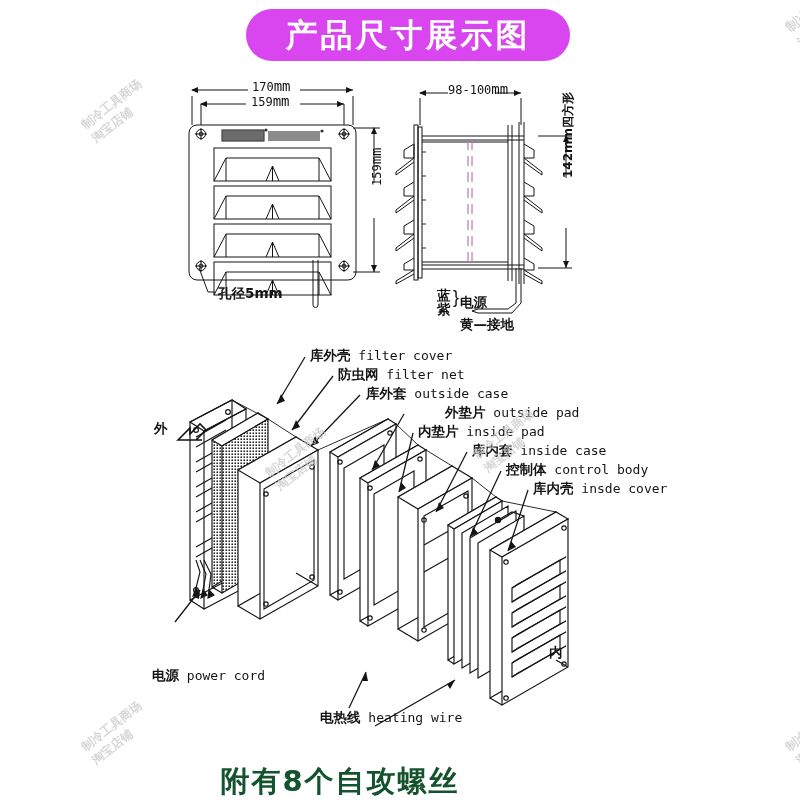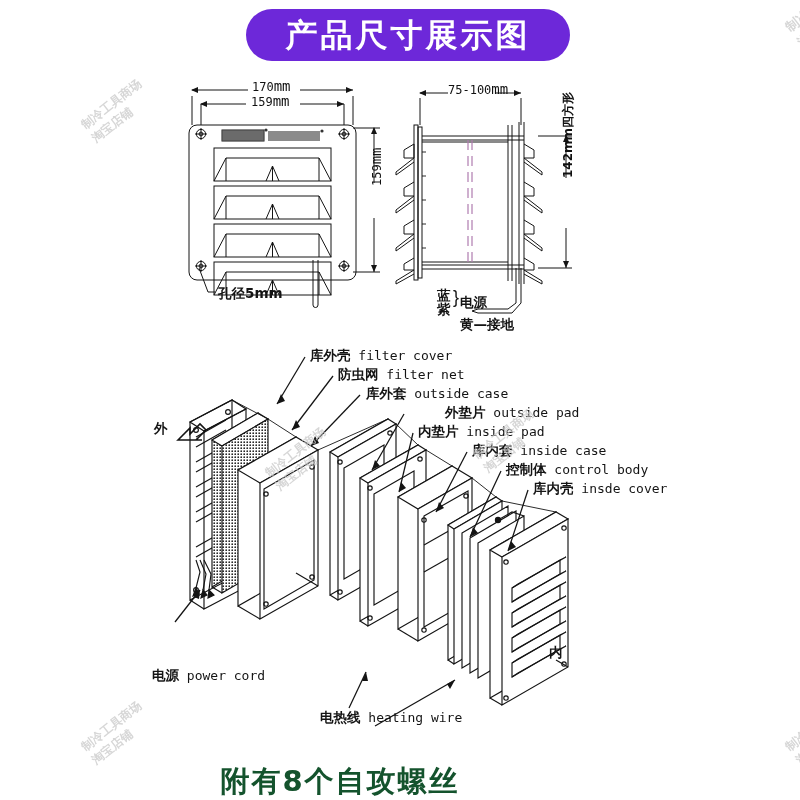--- a/index.html
+++ b/index.html
@@ -11,21 +11,21 @@
     overflow:hidden;
     position:relative;
   }
   #stage{position:relative;width:800px;height:800px;}
 
   
   .title-banner{
     position:absolute;
     left:246px;top:9px;
     width:324px;height:52px;
-    background:#6d28d9;
+    background:#d946ef;
     border-radius:26px;
     display:flex;align-items:center;justify-content:center;
   }
   .title-banner .title-text{
     color:#ffffff;
     font-size:32px;
     font-weight:bold;
     letter-spacing:3px;
     font-family:"DejaVu Sans","Liberation Sans",sans-serif;
     line-height:1;
@@ -451,21 +451,21 @@
     <span>159</span><span class="u">mm</span>
   </div>
   <div class="dim" style="left:368px;top:186px;transform:rotate(-90deg);transform-origin:left top;">
     <span>159</span><span class="u">mm</span>
   </div>
   <div class="lbl" style="left:218px;top:286px;">
     <span class="cn">孔径5mm</span>
   </div>
 
   <div class="dim" style="left:448px;top:81px;">
-    <span>75-100</span><span class="u">mm</span>
+    <span>98-100</span><span class="u">mm</span>
   </div>
   <div class="dim cnb" style="left:560px;top:178px;transform:rotate(-90deg);transform-origin:left top;font-size:12px;">
     <span>142mm四方形</span>
   </div>
 
   <div class="lbl" style="left:437px;top:288px;">
     <span class="cn">蓝</span>
   </div>
   <div class="lbl" style="left:437px;top:302px;">
     <span class="cn">紫</span>

